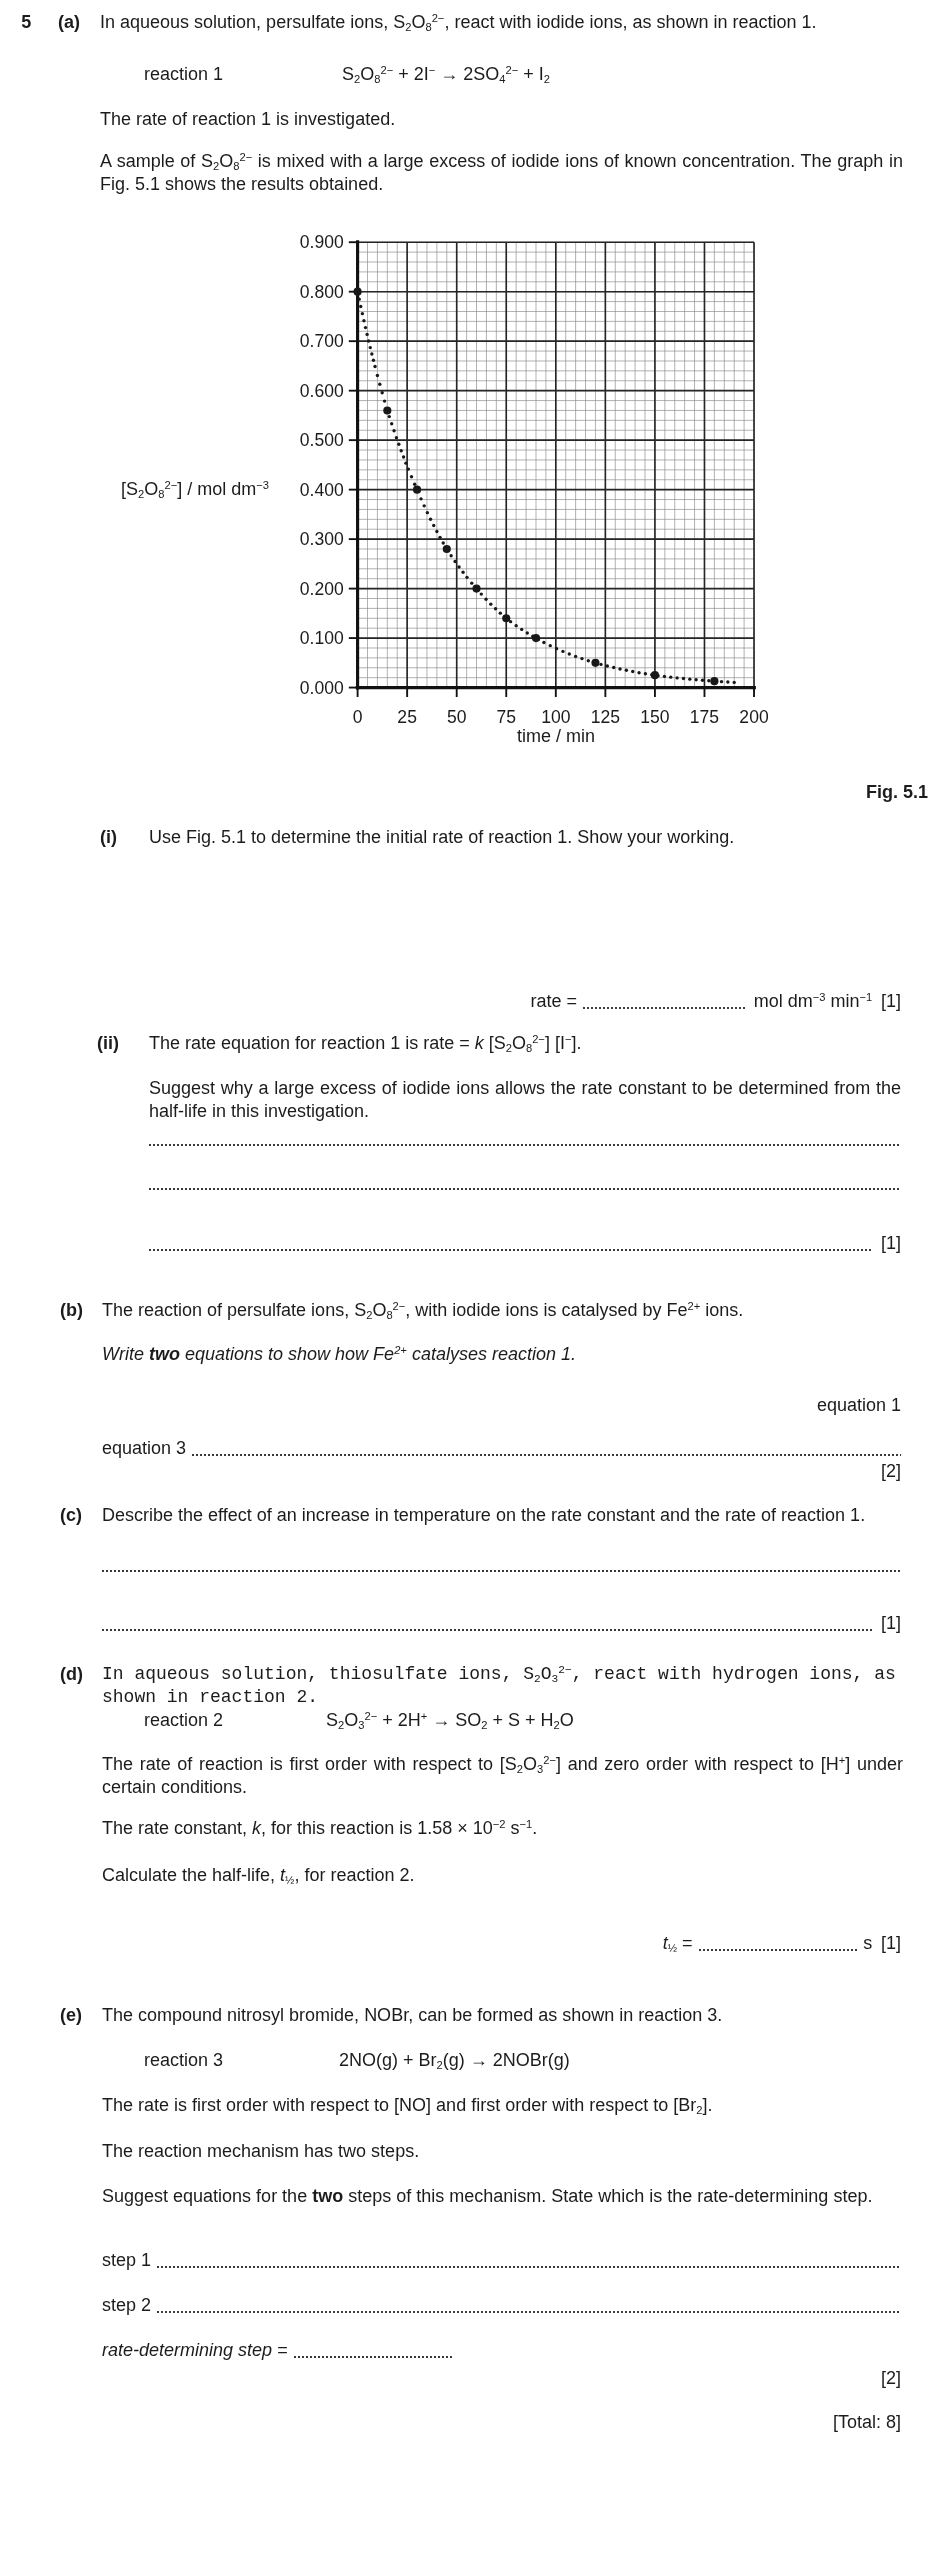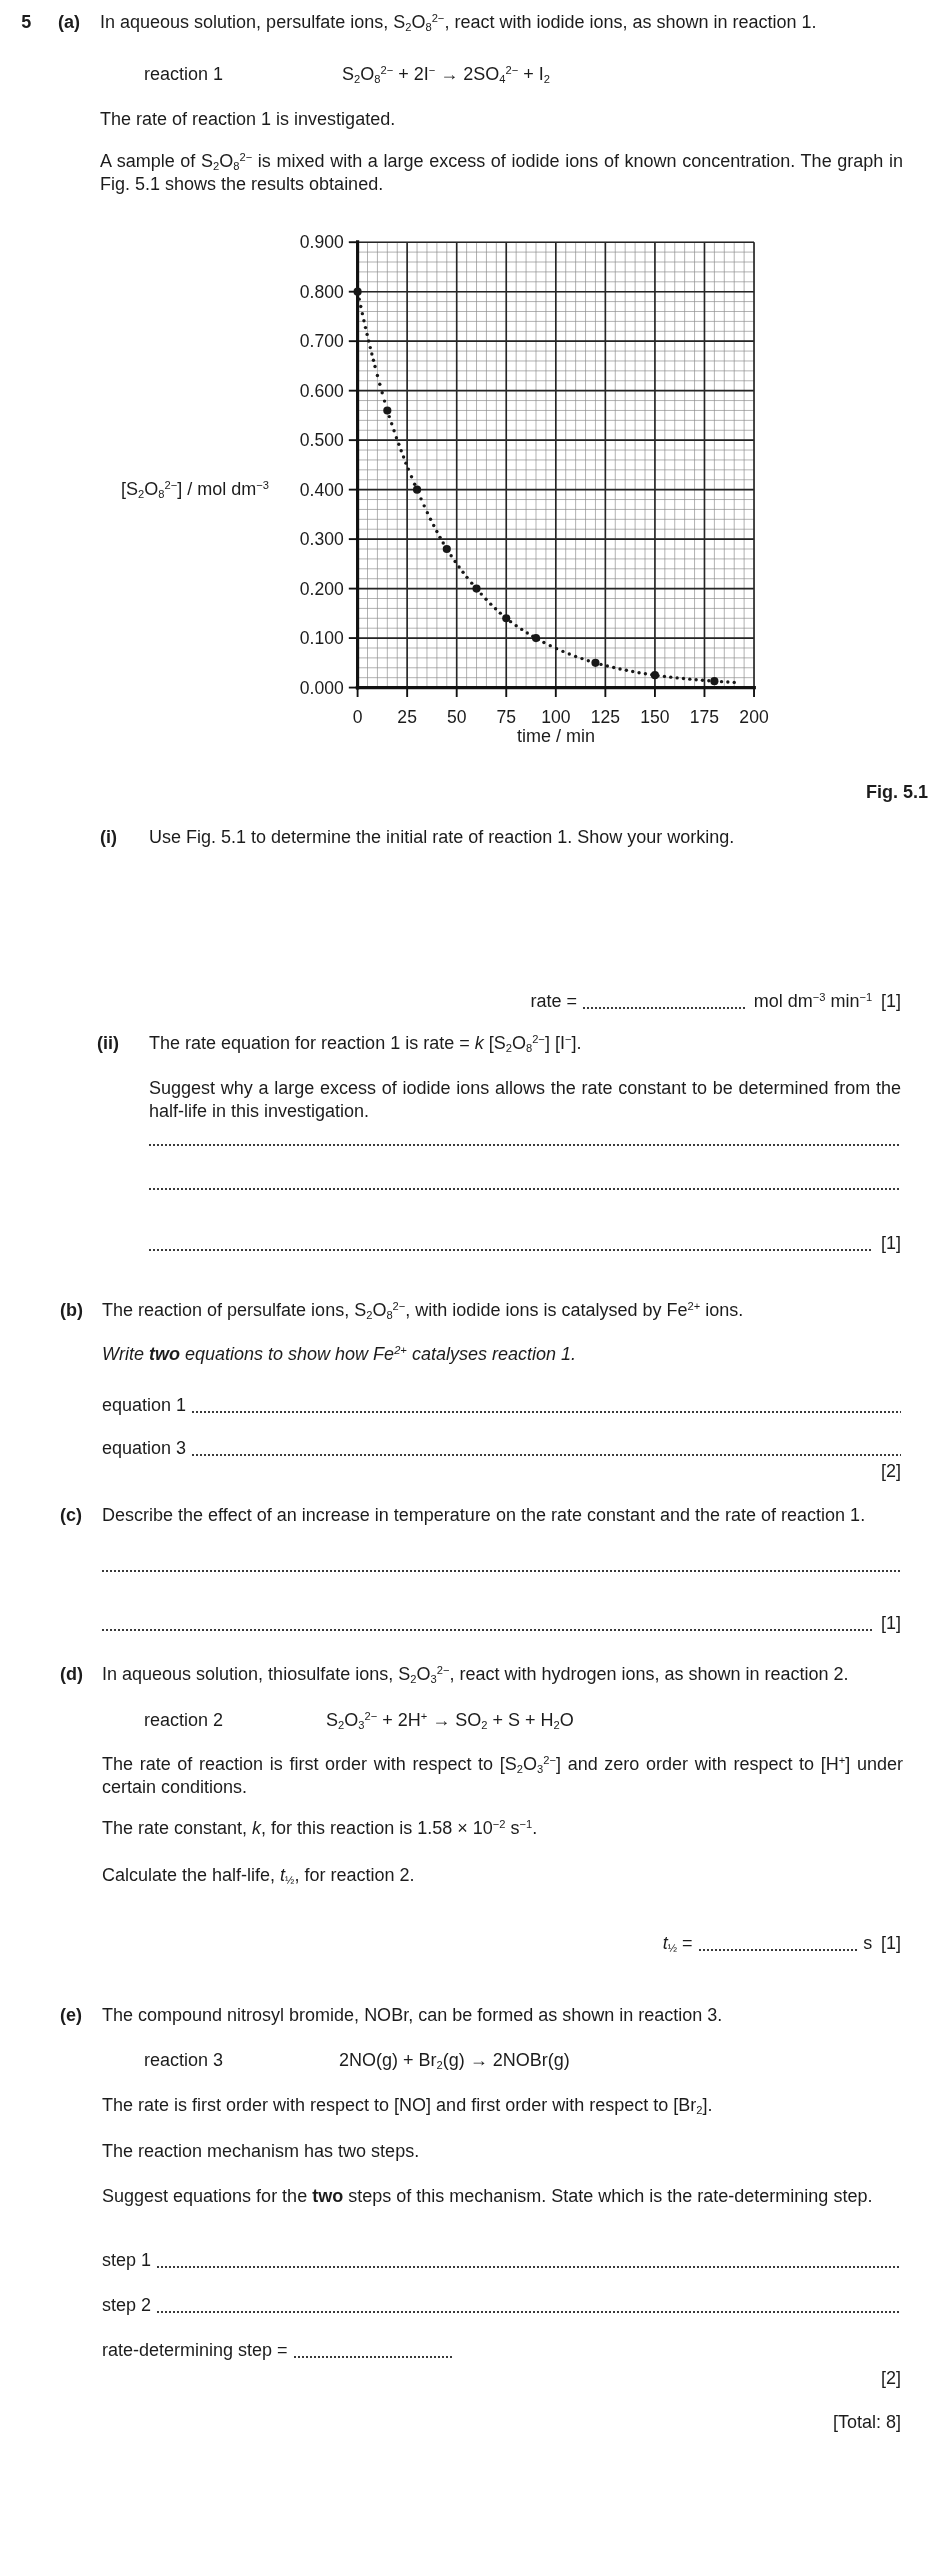--- a/index.html
+++ b/index.html
@@ -309,21 +309,21 @@
   </div>
   <div class="ansrow" style="left:149px;right:40px;top:1233px;">
     <div class="dots"></div>
     <span class="mark">[1]</span>
   </div>
 
   <div class="txt b" style="left:60px;top:1299px;">(b)</div>
   <div class="txt" style="left:102px;top:1299px;width:809px;">The reaction of persulfate ions, S<sub>2</sub>O<sub>8</sub><sup>2−</sup>, with iodide ions is catalysed by Fe<sup>2+</sup> ions.</div>
   <div class="txt" style="left:102px;top:1343px;width:809px;font-style:italic;">Write <b>two</b> equations to show how Fe<sup>2+</sup> catalyses reaction 1.</div>
 
-  <div class="ansrow" style="left:102px;right:40px;top:1395px;">
+  <div class="ansrow" style="left:102px;right:40px;top:1395px;flex-direction:column;">
     <span>equation 1</span>
     <div class="dots gapL"></div>
   </div>
   <div class="ansrow" style="left:102px;right:40px;top:1438px;">
     <span>equation 3</span>
     <div class="dots gapL"></div>
   </div>
   <span class="markabs" style="top:1461px;">[2]</span>
 
   <div class="txt b" style="left:60px;top:1504px;">(c)</div>
@@ -331,21 +331,21 @@
 
   <div class="ansrow" style="left:102px;right:40px;top:1570px;">
     <div class="dots"></div>
   </div>
   <div class="ansrow" style="left:102px;right:40px;top:1613px;">
     <div class="dots"></div>
     <span class="mark">[1]</span>
   </div>
 
   <div class="txt b" style="left:60px;top:1663px;">(d)</div>
-  <div class="txt" style="left:102px;top:1663px;width:809px;">In aqueous solution, thiosulfate ions, S<sub>2</sub>O<sub>3</sub><sup>2−</sup>, react with hydrogen ions, as shown in reaction 2.</div>
+  <div class="txt" style="left:102px;top:1663px;width:809px;font-family:Liberation Mono, monospace;">In aqueous solution, thiosulfate ions, S<sub>2</sub>O<sub>3</sub><sup>2−</sup>, react with hydrogen ions, as shown in reaction 2.</div>
 
   <div class="txt" style="left:144px;top:1709px;">reaction 2</div>
   <div class="txt" style="left:326px;top:1709px;">S<sub>2</sub>O<sub>3</sub><sup>2−</sup> + 2H<sup>+</sup> → SO<sub>2</sub> + S + H<sub>2</sub>O</div>
 
   <div class="txt just" style="left:102px;top:1753px;width:801px;">The rate of reaction is first order with respect to [S<sub>2</sub>O<sub>3</sub><sup>2−</sup>] and zero order with respect to [H<sup>+</sup>] under certain conditions.</div>
   <div class="txt" style="left:102px;top:1817px;">The rate constant, <i>k</i>, for this reaction is 1.58 × 10<sup>−2</sup> s<sup>−1</sup>.</div>
   <div class="txt" style="left:102px;top:1864px;">Calculate the half-life, <i>t</i><sub>½</sub>, for reaction 2.</div>
 
   <div class="ansrow" style="right:40px;top:1933px;">
     <span><i>t</i><sub>½</sub> =</span>
@@ -365,21 +365,21 @@
   <div class="txt just" style="left:102px;top:2185px;width:801px;">Suggest equations for the <b>two</b> steps of this mechanism. State which is the rate-determining step.</div>
 
   <div class="ansrow" style="left:102px;right:40px;top:2250px;text-align:center;">
     <span>step 1</span>
     <div class="dots gapL"></div>
   </div>
   <div class="ansrow" style="left:102px;right:40px;top:2295px;">
     <span>step 2</span>
     <div class="dots gapL"></div>
   </div>
-  <div class="ansrow" style="left:102px;top:2340px;">
+  <div class="ansrow" style="left:102px;top:2340px;font-style:italic;">
     <span>rate-determining step =</span>
     <div class="dots fix252 gapL"></div>
   </div>
   <span class="markabs" style="top:2368px;">[2]</span>
 
   <span class="markabs" style="top:2412px;">[Total: 8]</span>
 
 </div>
 
 

